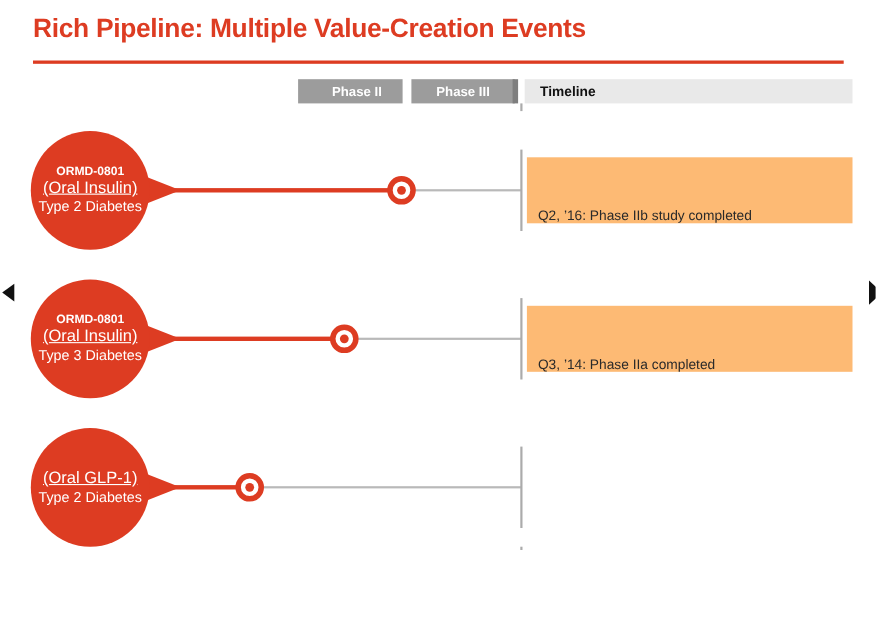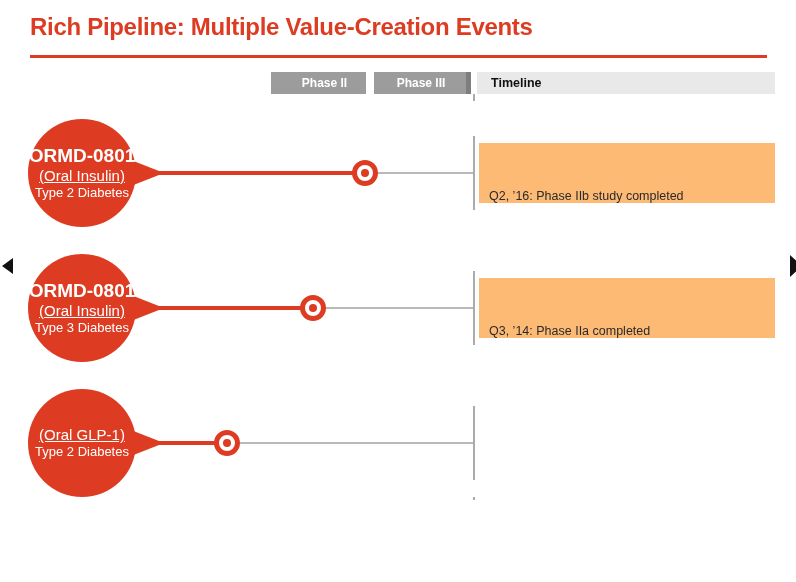--- a/index.html
+++ b/index.html
@@ -24,21 +24,21 @@
   .pipe-row { position:absolute; left:0; width:796px; height:134px; }
   .row-1 { top:106px; } .row-2 { top:241px; } .row-3 { top:376px; }
 
   .balloon-circle { position:absolute; left:28px; top:13px; width:108px; height:108px;
     background:var(--red); border-radius:50%; z-index:2;
     display:flex; flex-direction:column; align-items:center; justify-content:center;
     text-align:center; color:#fff; }
   .balloon-tip { position:absolute; left:108px; top:45px; width:0; height:0;
     border-top:22px solid transparent; border-bottom:22px solid transparent;
     border-left:56px solid var(--red); z-index:1; }
-  .product { font-size:19px; font-weight:bold; line-height:1.15; }
+  .product { font-size:11px; font-weight:bold; line-height:1.15; }
   .formulation { font-size:15px; line-height:1.2;text-decoration:underline; }
   .indication { font-size:13px; line-height:1.25; }
 
   .red-line { position:absolute; left:150px; top:65px; height:4px; background:var(--red); }
   .gray-line { position:absolute; top:66px; height:2px; background:#B9B9B9; }
   .marker { position:absolute; top:54px; width:26px; height:26px; border:5px solid var(--red);
     border-radius:50%; background:#fff; z-index:3;
     display:flex; align-items:center; justify-content:center; }
   .marker-dot { width:8px; height:8px; border-radius:50%; background:var(--red); }
 

